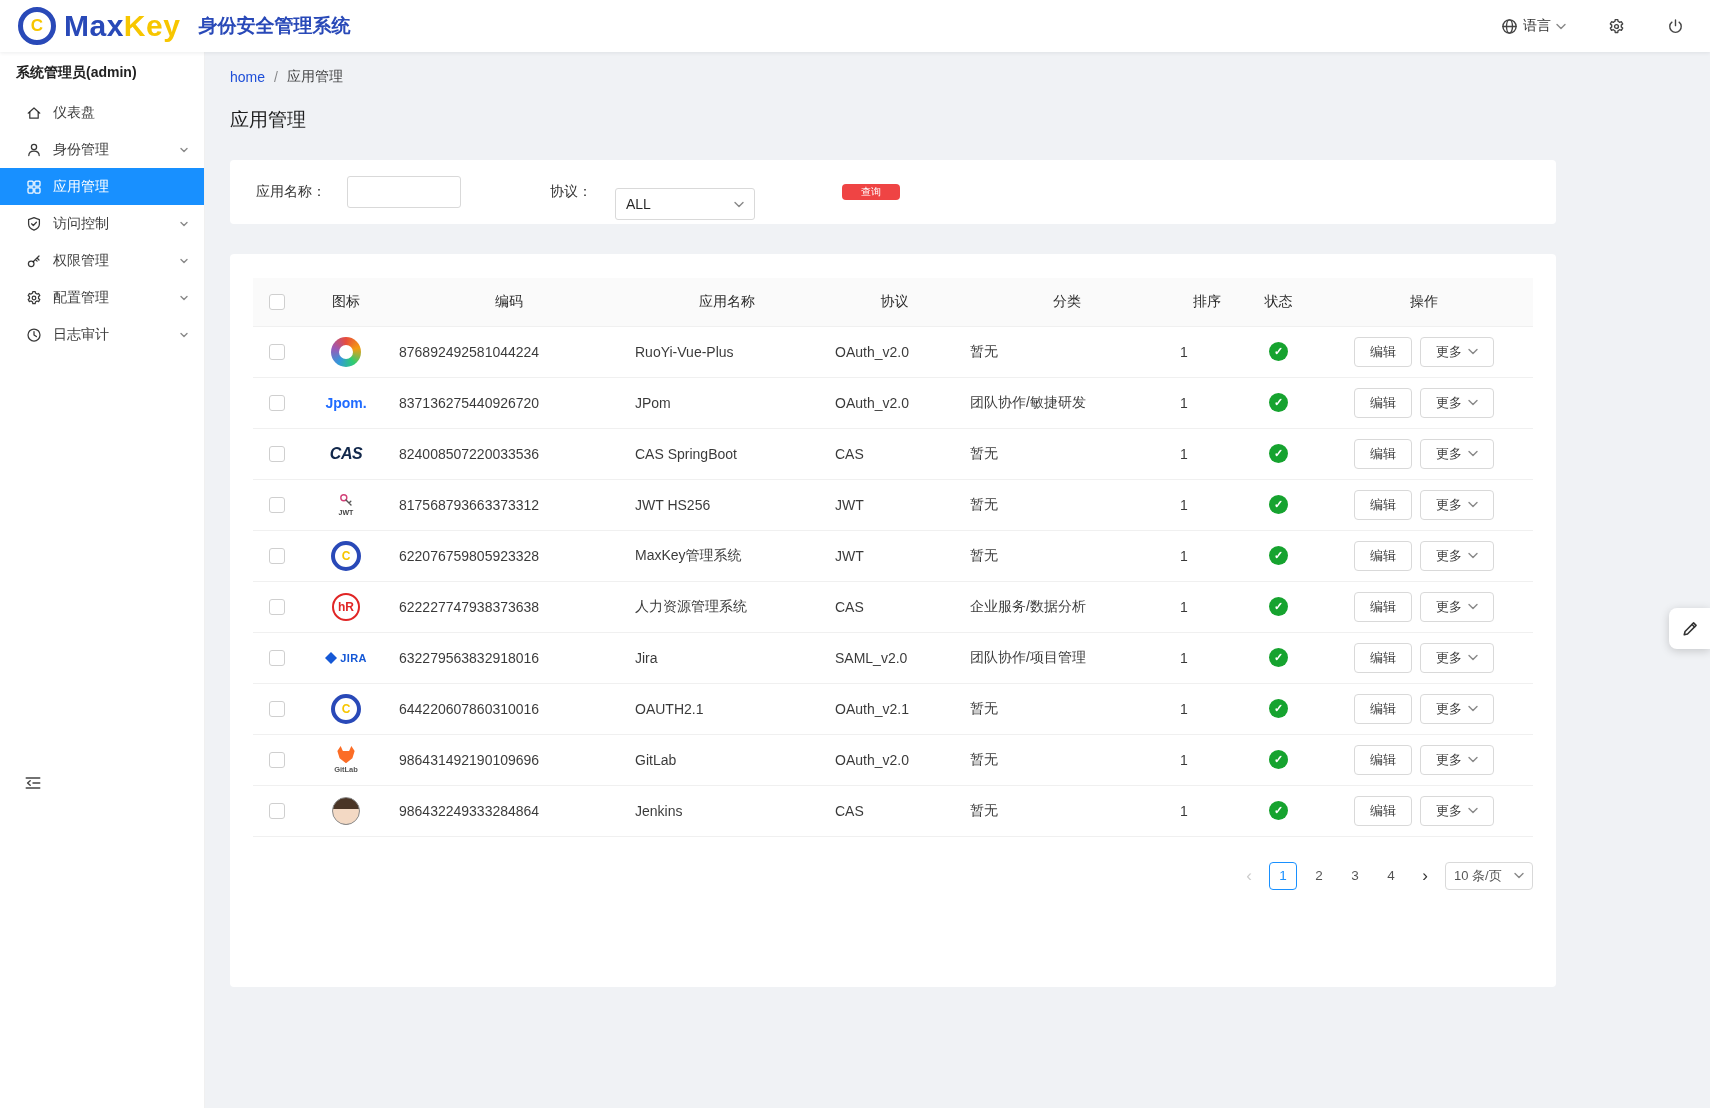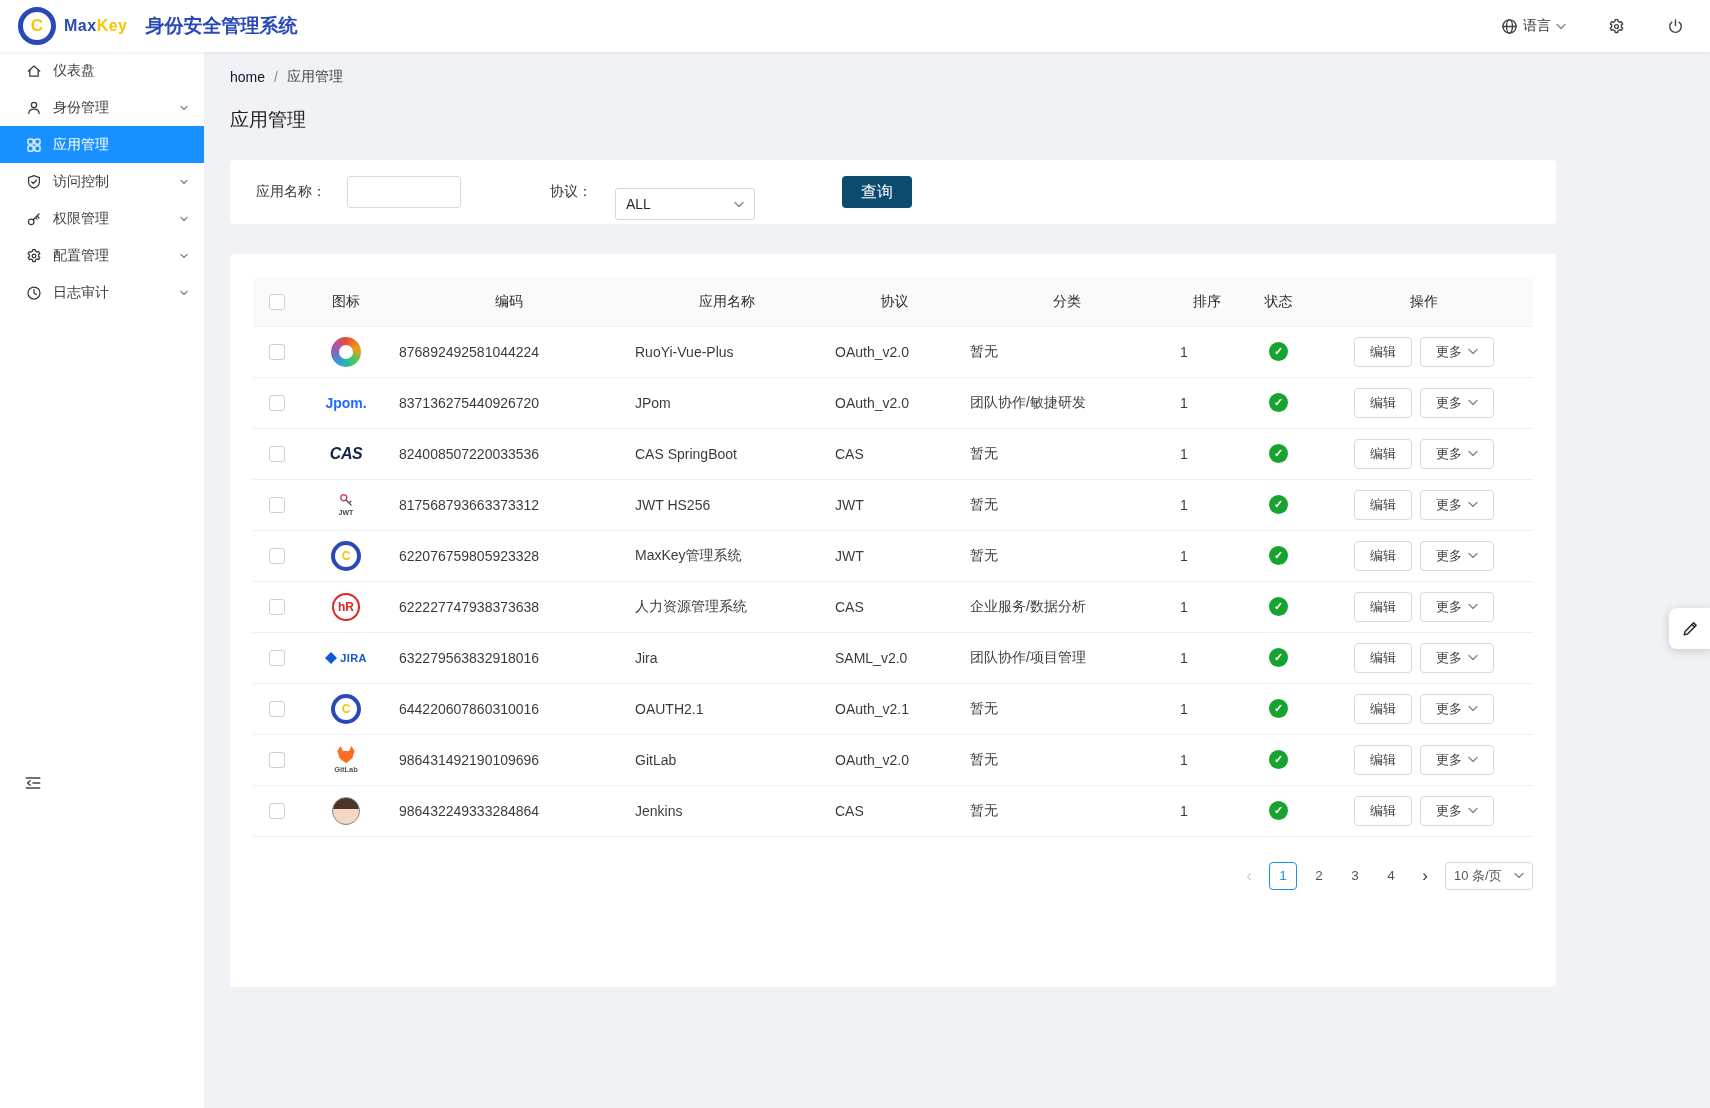--- a/index.html
+++ b/index.html
@@ -7,21 +7,21 @@
     font-family: "Liberation Sans", sans-serif; font-size: 14px; color: rgba(0,0,0,.85); }
 
   
   .app-header { height: 52px; display: flex; align-items: center; justify-content: space-between;
     padding: 0 26px 0 18px; background: #fff; position: relative; z-index: 20;
     box-shadow: 0 1px 4px rgba(0,21,41,.08); }
   .brand { display: flex; align-items: center; gap: 8px; }
   .mk-logo { width: 38px; height: 38px; border-radius: 50%; border: 5px solid #2949b8;
     color: #f7c600; font-weight: 800; font-size: 17px; display: flex; align-items: center;
     justify-content: center; background: #fff; }
-  .brand-text { font-size: 16px; font-weight: 800; letter-spacing: .5px; }
+  .brand-text { font-size: 30px; font-weight: 800; letter-spacing: .5px; }
   .brand-max { color: #2949b8; } .brand-key { color: #f7c600; }
   .brand-title { font-size: 19px; font-weight: 800; color: #2949b8; margin-left: 10px; }
   .hdr-right { display: flex; align-items: center; gap: 42px; color: #333; }
   .hdr-lang { display: flex; align-items: center; gap: 5px; cursor: pointer; }
   .hdr-icon svg { width: 17px; height: 17px; fill: none; stroke: #444; stroke-width: 1.3;
     stroke-linecap: round; stroke-linejoin: round; display: block; }
   .caret svg { width: 10px; height: 7px; fill: none; stroke: #888; stroke-width: 1.4;
     stroke-linecap: round; stroke-linejoin: round; display: block; }
 
   
@@ -41,40 +41,40 @@
   .side-item .s-label { flex: 1; font-size: 14px; }
   .side-item .s-chev svg { width: 12px; height: 12px; fill: none; stroke: #8a8a8a;
     stroke-width: 1.4; stroke-linecap: round; stroke-linejoin: round; display: block; }
   .side-item.active { background: #1890ff; color: #fff; }
   .side-fold { position: absolute; top: 722px; left: 24px; cursor: pointer; }
   .side-fold svg { width: 18px; height: 18px; fill: none; stroke: #444; stroke-width: 1.3;
     stroke-linecap: round; stroke-linejoin: round; display: block; }
 
   
   .breadcrumb { display: flex; align-items: center; gap: 9px; font-size: 14px; }
-  .bc-home { color: #0f172a; cursor: pointer; text-align: center; }
+  .bc-home { color: #1d4ed8; cursor: pointer; text-align: center; }
   .bc-sep { color: rgba(0,0,0,.45); }
   .bc-cur { color: rgba(0,0,0,.75); }
   .page-title { margin-top: 21px; font-size: 19px; font-weight: 500; color: rgba(0,0,0,.88); }
 
   
   .card { background: #fff; border-radius: 4px; }
   .filter-card { margin-top: 27px; height: 64px; display: flex; align-items: center;
     padding: 0 26px; gap: 19px; }
   .f-label { color: rgba(0,0,0,.82); }
   .f-input { width: 114px; height: 32px; border: 1px solid #d9d9d9; border-radius: 3px;
     margin-left: 2px; padding: 0 8px; font-size: 14px; outline: none; background: #fff; }
   .f-select { width: 140px; height: 32px; border: 1px solid #d9d9d9; border-radius: 3px;
     margin-left: 4px; padding: 4px 10px; display: flex; align-items: center;
     justify-content: space-between; background: #fff; cursor: pointer; margin-top: 24px; }
   .gap-51 { width: 51px; flex: none; } .gap-49 { width: 49px; flex: none; }
 
   .btn { font-family: inherit; cursor: pointer; }
-  .btn-primary { background: #0c4a6e; color: #fff; border: none; border-radius: 4px;
-    height: 32px; padding: 0 19px; font-size: 16px; }
+  .btn-primary { background: #ef4444; color: #fff; border: none; border-radius: 4px;
+    height: 16px; padding: 0 19px; font-size: 10px; }
   .btn-danger { background: #ff4d4f; color: #fff; border: none; border-radius: 4px;
     height: 32px; padding: 0 16px; font-size: 14px; }
 
   
   .table-card { margin-top: 30px; padding: 24px 23px 60px; min-height: 733px; }
   .toolbar { display: flex; gap: 17px; margin-bottom: 18px; }
 
   table { width: 100%; border-collapse: collapse; table-layout: fixed; }
   thead th { height: 48px; background: #fafafa; font-weight: 500; font-size: 14px;
     color: rgba(0,0,0,.85); border-bottom: 1px solid #f0f0f0; text-align: center; }
@@ -174,20 +174,21 @@
           <path d="M8 1.8v5.4"></path>
           <path d="M4.6 3.9a5.4 5.4 0 1 0 6.8 0"></path>
         </svg>
     </span>
   </div>
 </header>
 
 <div class="app-body">
 
   <aside class="sidebar">
+    <div class="side-user">系统管理员(admin)</div>
     <nav>
         <div class="side-item">
           <span class="s-icon">
             <svg viewBox="0 0 16 16">
               <path d="M2.2 8.2 8 3l5.8 5.2"></path>
               <path d="M3.8 7.3V13.2h8.4V7.3"></path>
             </svg>
           </span>
           <span class="s-label">仪表盘</span>
         </div>

